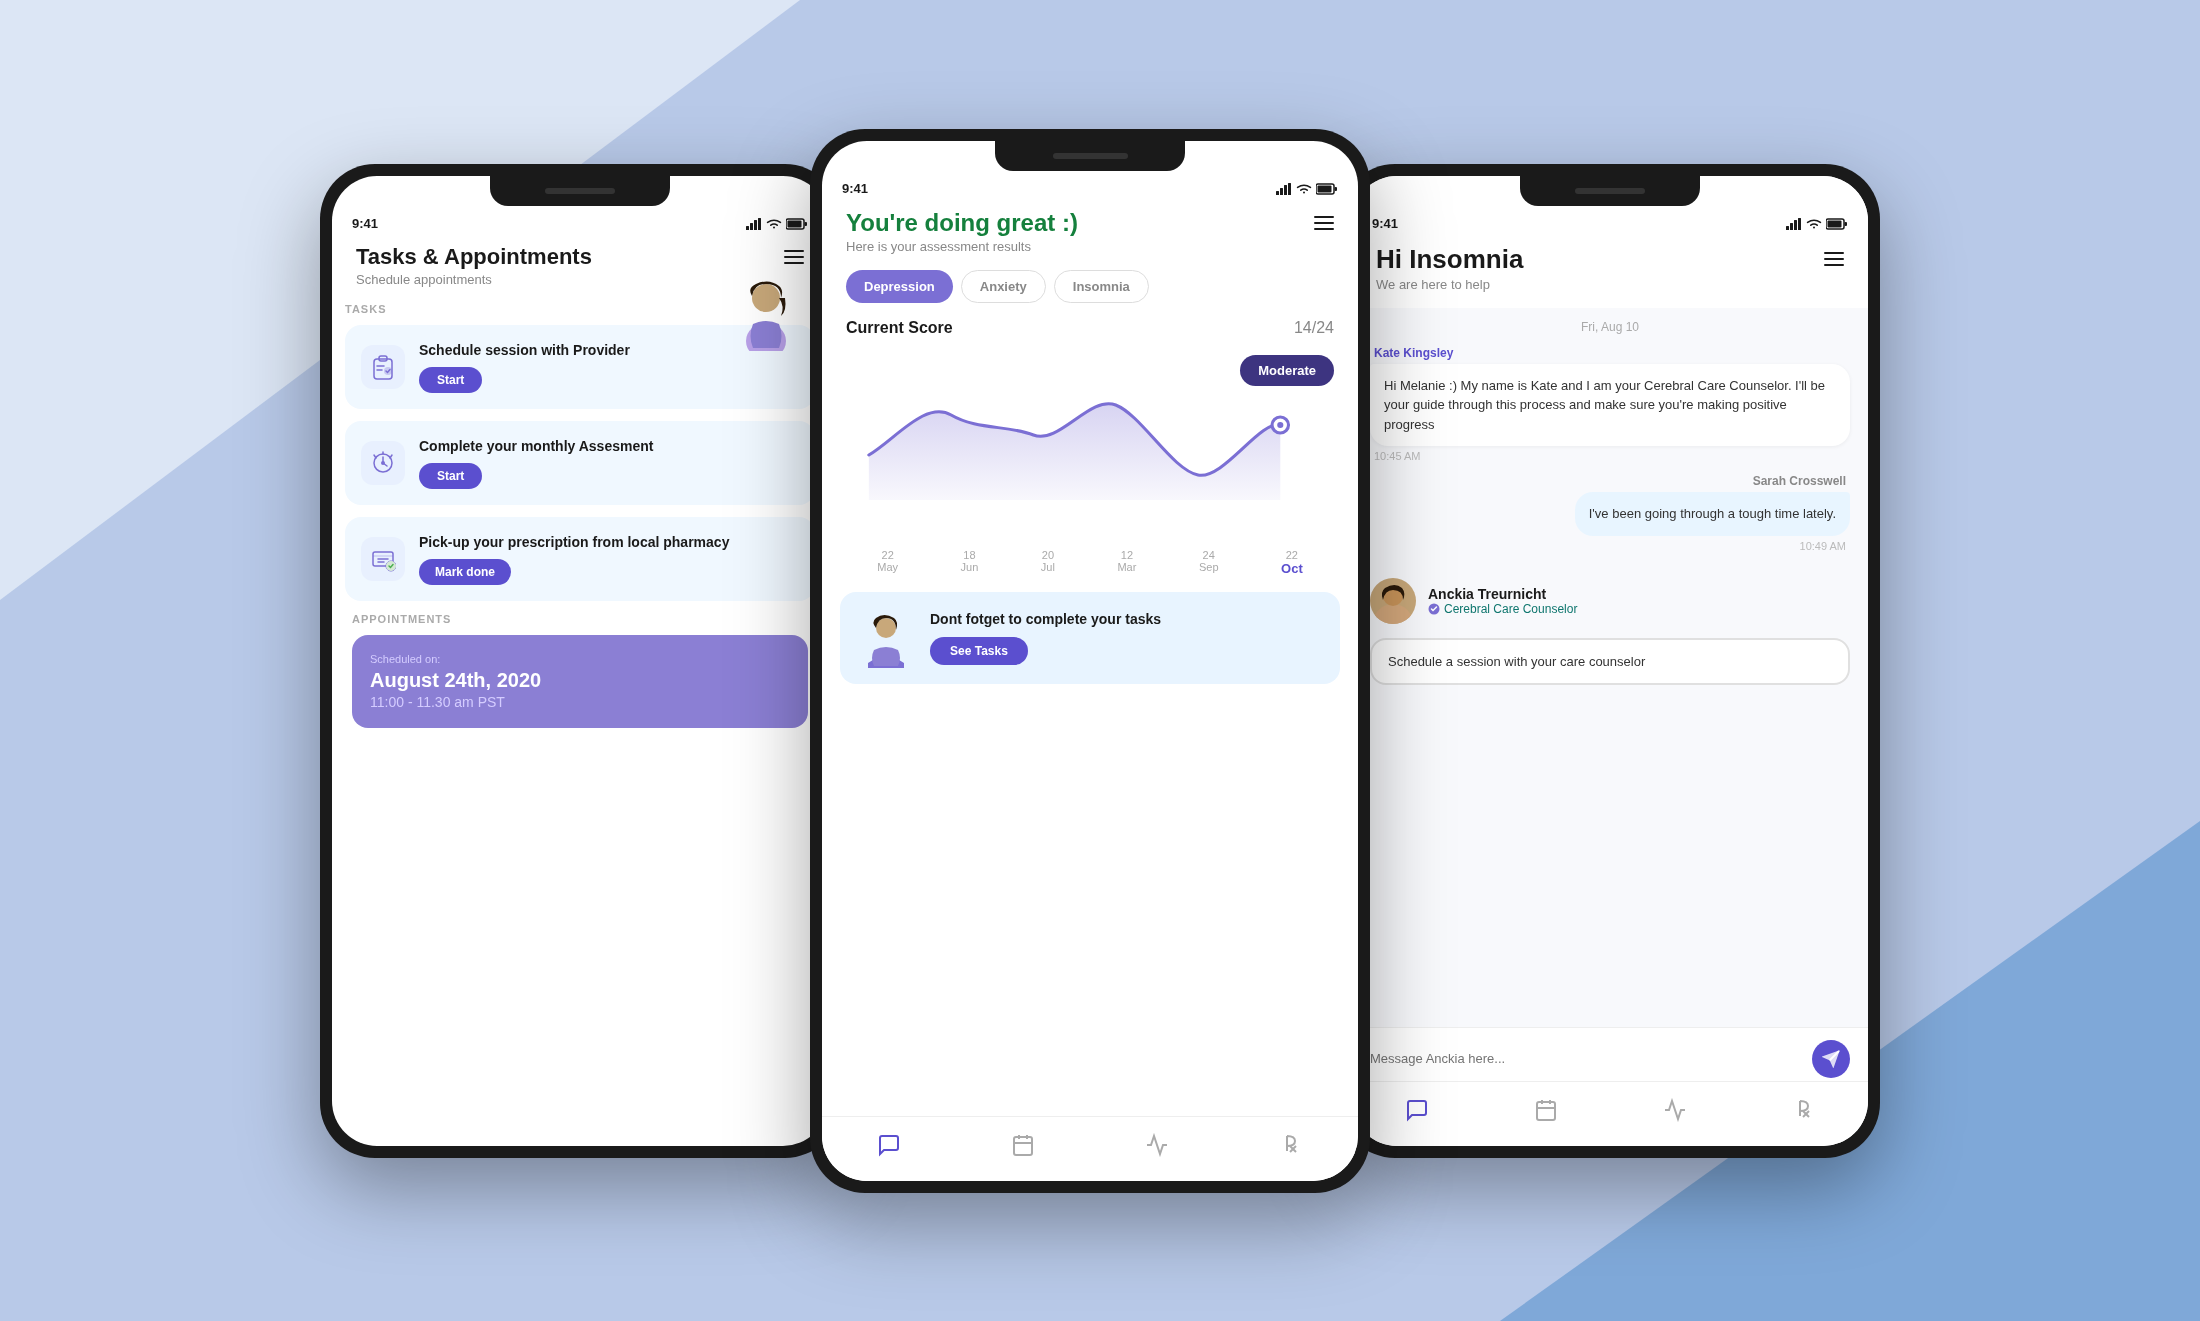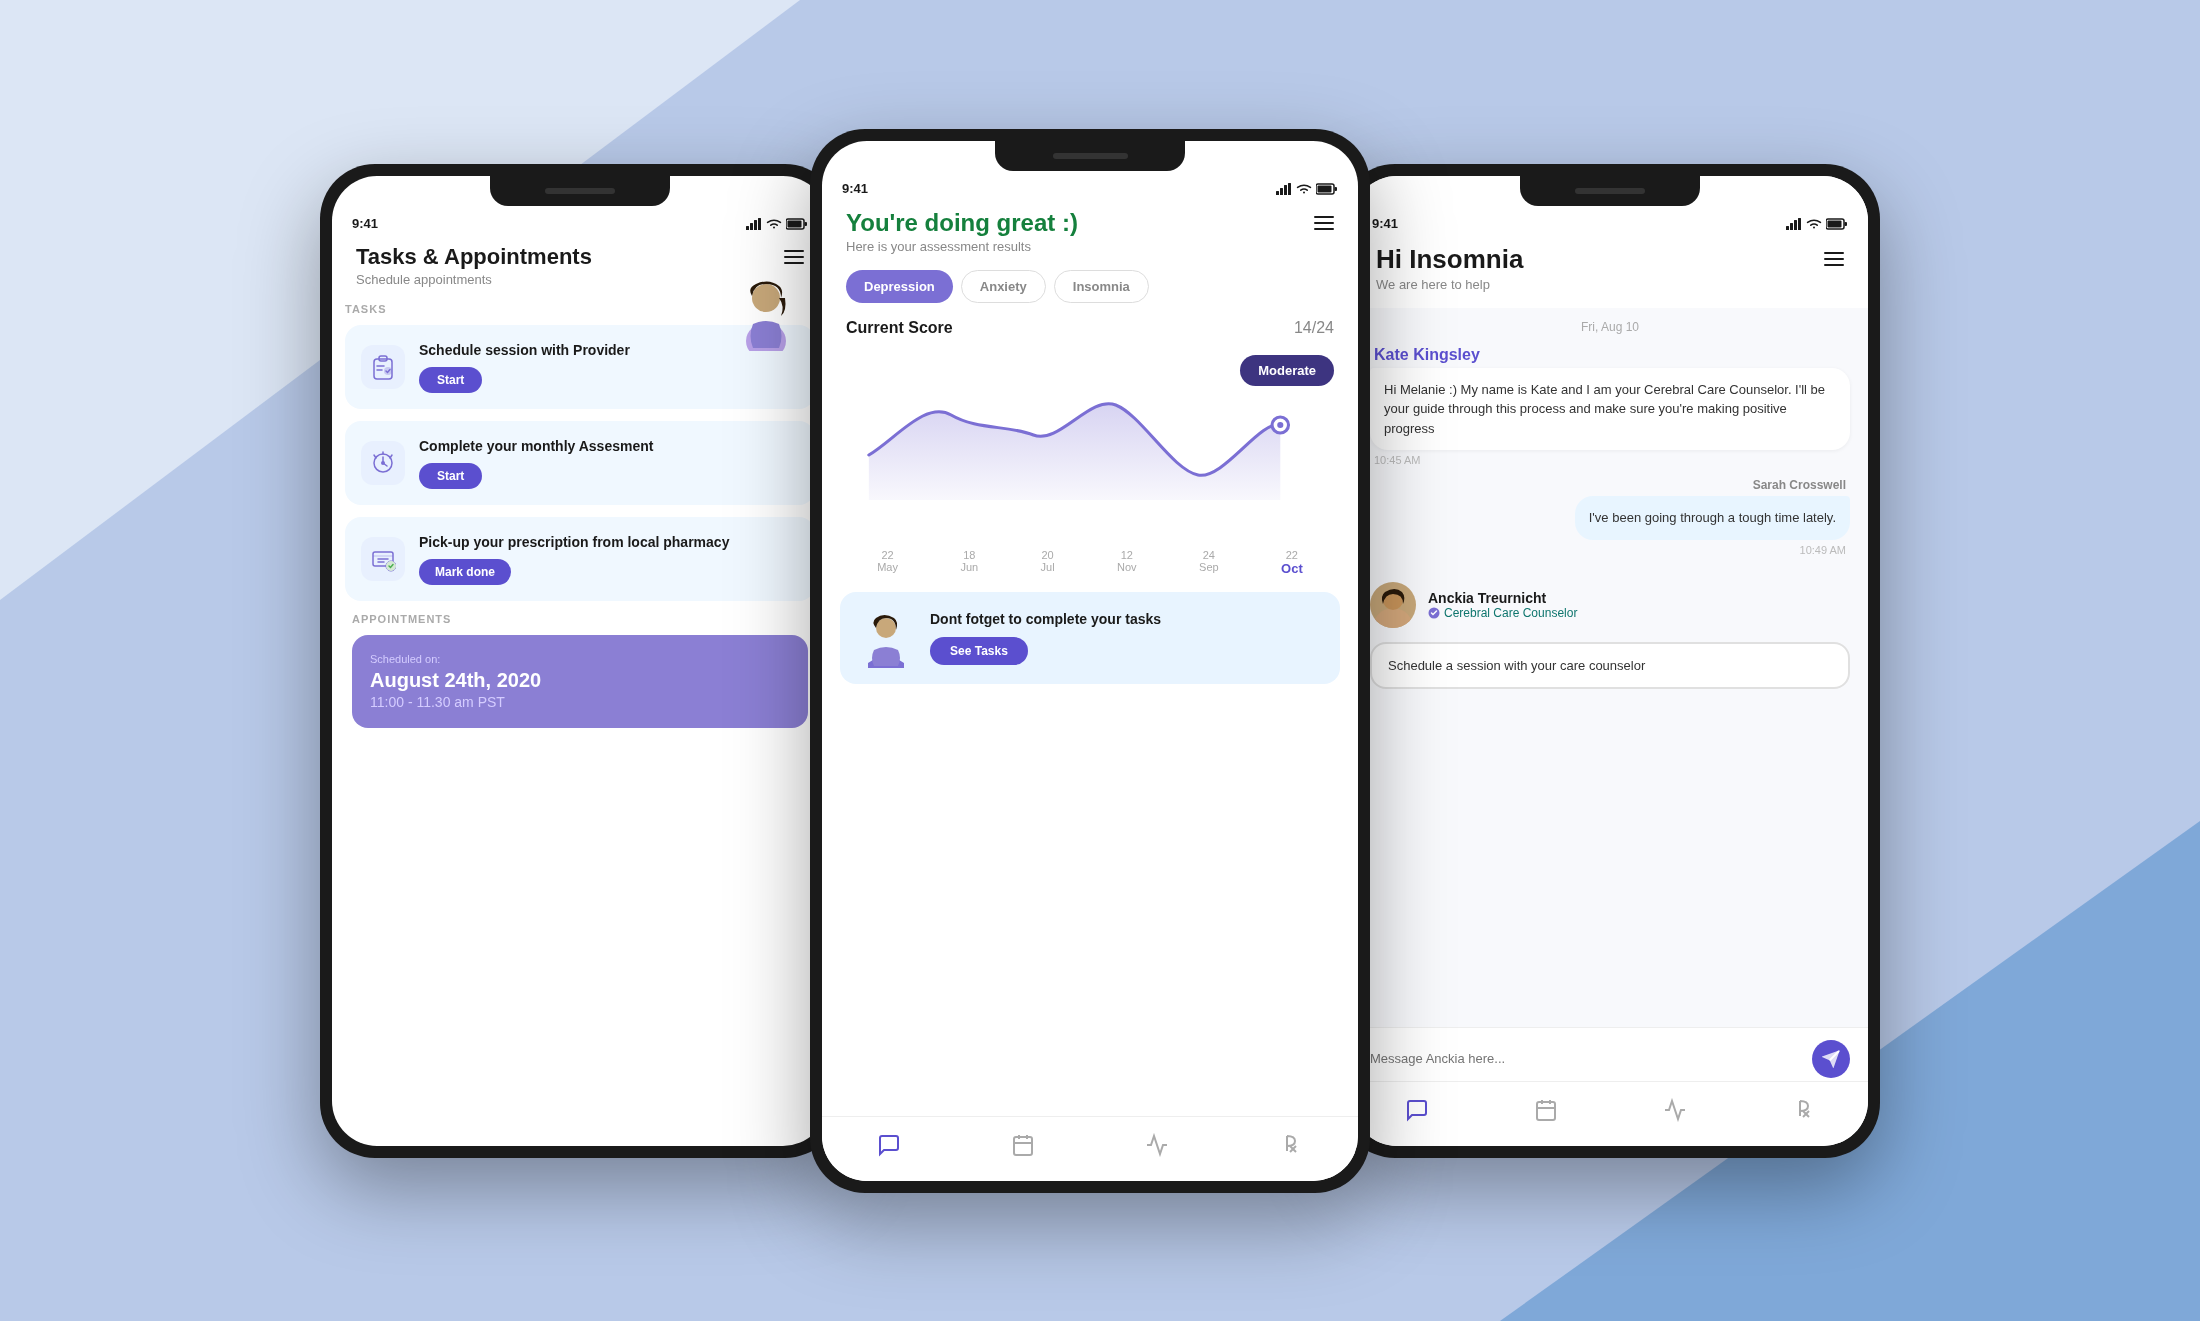--- a/index.html
+++ b/index.html
@@ -271,21 +271,21 @@
     .phone3 .status-bar { padding-top: 38px; font-size: 13px; height: 58px; background: #fff; }
 
     .p3-header { padding: 10px 24px 16px; background: #fff; }
     .p3-title { font-size: 26px; font-weight: 700; color: #1a1a1a; display: flex; justify-content: space-between; align-items: center; }
     .p3-subtitle { font-size: 13px; color: #888; margin-top: 2px; }
 
     .chat-date-divider { text-align: center; font-size: 12px; color: #aaa; padding: 12px 0; background: #f8f9fc; }
 
     .chat-messages { padding: 0 18px; background: #f8f9fc; flex: 1; }
 
-    .chat-sender-name { font-size: 16px; font-weight: 700; color: #5b4fcf; margin-bottom: 4px; margin-left: 4px; }
+    .chat-sender-name { font-size: 12px; font-weight: 700; color: #5b4fcf; margin-bottom: 4px; margin-left: 4px; }
     .chat-bubble-counselor {
       background: #fff;
       border-radius: 4px 18px 18px 18px;
       padding: 12px 14px;
       font-size: 13px;
       color: #333;
       line-height: 1.5;
       margin-bottom: 4px;
       box-shadow: 0 1px 4px rgba(0,0,0,0.06);
     }
@@ -576,21 +576,21 @@
         <div class="chart-date">
           <div class="chart-date-num">18</div>
           <div class="chart-date-month">Jun</div>
         </div>
         <div class="chart-date">
           <div class="chart-date-num">20</div>
           <div class="chart-date-month">Jul</div>
         </div>
         <div class="chart-date">
           <div class="chart-date-num">12</div>
-          <div class="chart-date-month">Nov</div>
+          <div class="chart-date-month">Mar</div>
         </div>
         <div class="chart-date">
           <div class="chart-date-num">24</div>
           <div class="chart-date-month">Sep</div>
         </div>
         <div class="chart-date">
           <div class="chart-date-num">22</div>
           <div class="chart-date-month highlighted">Oct</div>
         </div>
       </div>

